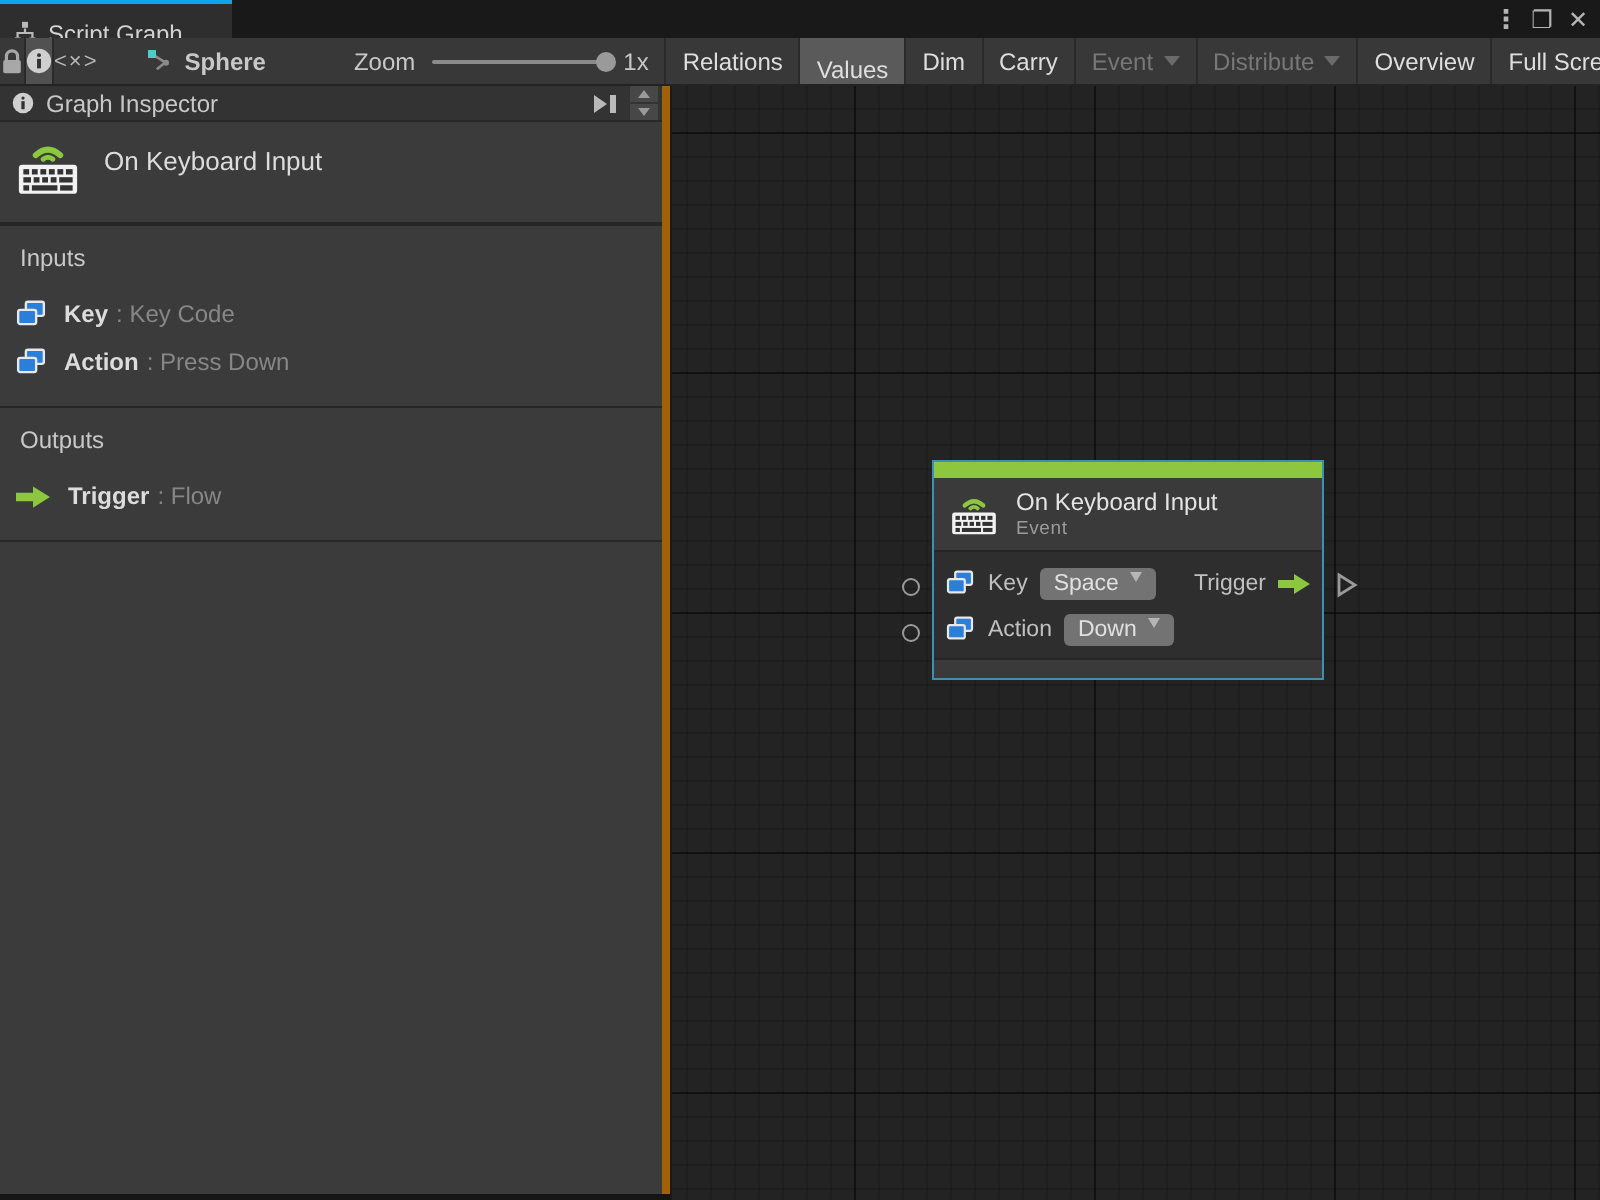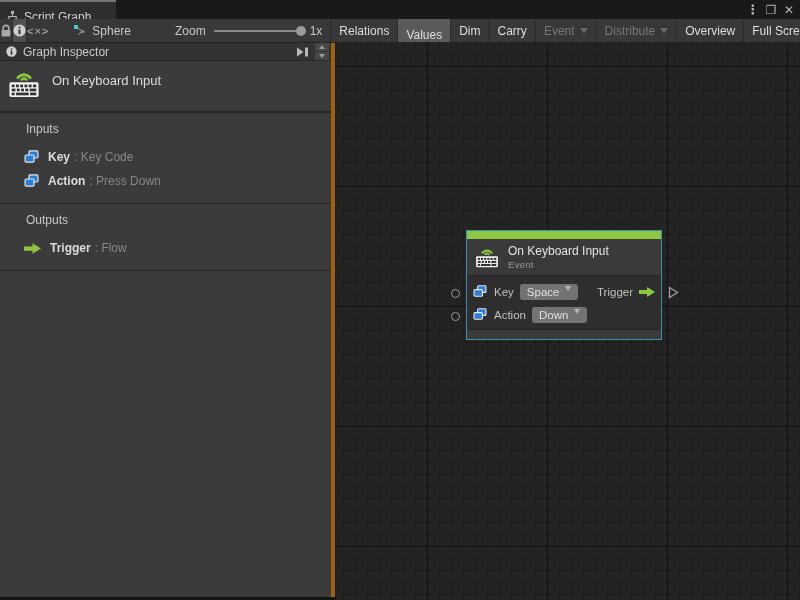--- a/index.html
+++ b/index.html
@@ -7,34 +7,34 @@
   body {
     font-family:"Liberation Sans","DejaVu Sans",sans-serif;
     font-size:12px; color:#c8c8c8; background:#191919;
     position:relative; user-select:none;
   }
   svg { display:block; }
 
   
   .tabbar { position:absolute; left:0; top:0; width:800px; height:19px; background:#191919; display:flex; align-items:stretch; }
   .tab { display:flex; align-items:center; gap:5px; padding:12px 14px 0 6px; width:116px;
-         background:#2e2e2e; border-top:2px solid #737373; color:#d2d2d2; }
+         background:#2e2e2e; border-top:2px solid #0ea5e9; color:#d2d2d2; }
   .win-controls { position:absolute; right:2px; top:0; height:19px; display:flex; align-items:center; }
   .win-btn { width:18px; height:19px; display:flex; align-items:center; justify-content:center; color:#b4b4b4; font-size:12px; }
   .win-btn.menu { font-size:13px; font-weight:bold; }
 
   
   .toolbar { position:absolute; left:0; top:19px; width:800px; height:24px; background:#383838;
              border-bottom:1px solid #232323; display:flex; align-items:stretch; }
   .tool-ic { display:flex; align-items:center; justify-content:center; }
   .lock-btn { width:26px; }
   .info-btn { width:28px; background:#515151; border-left:1px solid #2a2a2a; border-right:1px solid #2a2a2a; }
   .code-btn { width:58px; color:#b9b9b9; font-size:11px; letter-spacing:1px; }
   .vsep { width:1px; background:#2a2a2a; }
-  .target-chip { display:flex; align-items:center; gap:6px; padding:0 14px 0 24px; color:#c8c8c8; }
+  .target-chip { display:flex; align-items:center; gap:6px; padding:0 14px 0 24px; color:#c8c8c8;font-weight:bold; }
   .zoom-wrap { display:flex; align-items:center; gap:8px; padding:0 8px 0 30px;justify-content:flex-end; }
   .zoom-track { position:relative; width:88px; height:2px; background:#8b8b8b; border-radius:1px; }
   .zoom-handle { position:absolute; right:-4px; top:-4px; width:10px; height:10px; border-radius:50%; background:#9a9a9a; }
   .tbtn-group { margin-left:auto; display:flex; align-items:stretch; }
   .tbtn { display:flex; align-items:center; gap:5px; padding:0 8px; color:#dedede;
           border-left:1px solid #2a2a2a; background:#383838; white-space:nowrap; }
   .tbtn:last-child { border-right:1px solid #2a2a2a; }
   .tbtn.active { background:#5a5a5a;align-items:flex-end; }
   .tbtn.disabled { color:#777; }
   .caret { width:0; height:0; border-left:4px solid transparent; border-right:4px solid transparent; border-top:5px solid #8b8b8b; }
@@ -53,21 +53,21 @@
   .tri-up { width:0; height:0; border-left:3.5px solid transparent; border-right:3.5px solid transparent; border-bottom:4px solid #9a9a9a; }
   .tri-dn { width:0; height:0; border-left:3.5px solid transparent; border-right:3.5px solid transparent; border-top:4px solid #9a9a9a; }
 
   .unit-header { height:50px; display:flex; align-items:flex-start; padding:9px 8px 0 8px; }
   .unit-title { margin:3px 0 0 12px; font-size:13px; color:#dcdcdc; }
   .divider { height:1px; background:#272727; }
   .coroutine-row { height:31px; display:flex; align-items:center; padding-left:10px; }
   .coroutine-label { width:118px; color:#c4c4c4; }
   .checkbox { width:15px; height:15px; background:#2b2b2b; border:1px solid #555; border-radius:2px; }
 
-  .section { padding:9px 0 10px 16px; }
+  .section { padding:9px 0 10px 0; }
   .sec-header { padding-left:10px; color:#c8c8c8; margin-bottom:9px; }
   .port-row { display:flex; align-items:center; height:24px; padding-left:8px; }
   .port-row .pname { font-weight:bold; color:#dcdcdc; margin-left:9px; }
   .port-row .ptype { color:#878787; margin-left:4px; }
 
   
   .canvas { position:absolute; left:336px; top:43px; width:464px; height:557px;
     background-color:#232323;
     background-image:
       linear-gradient(to right, rgba(0,0,0,0.42) 1px, transparent 1px),

